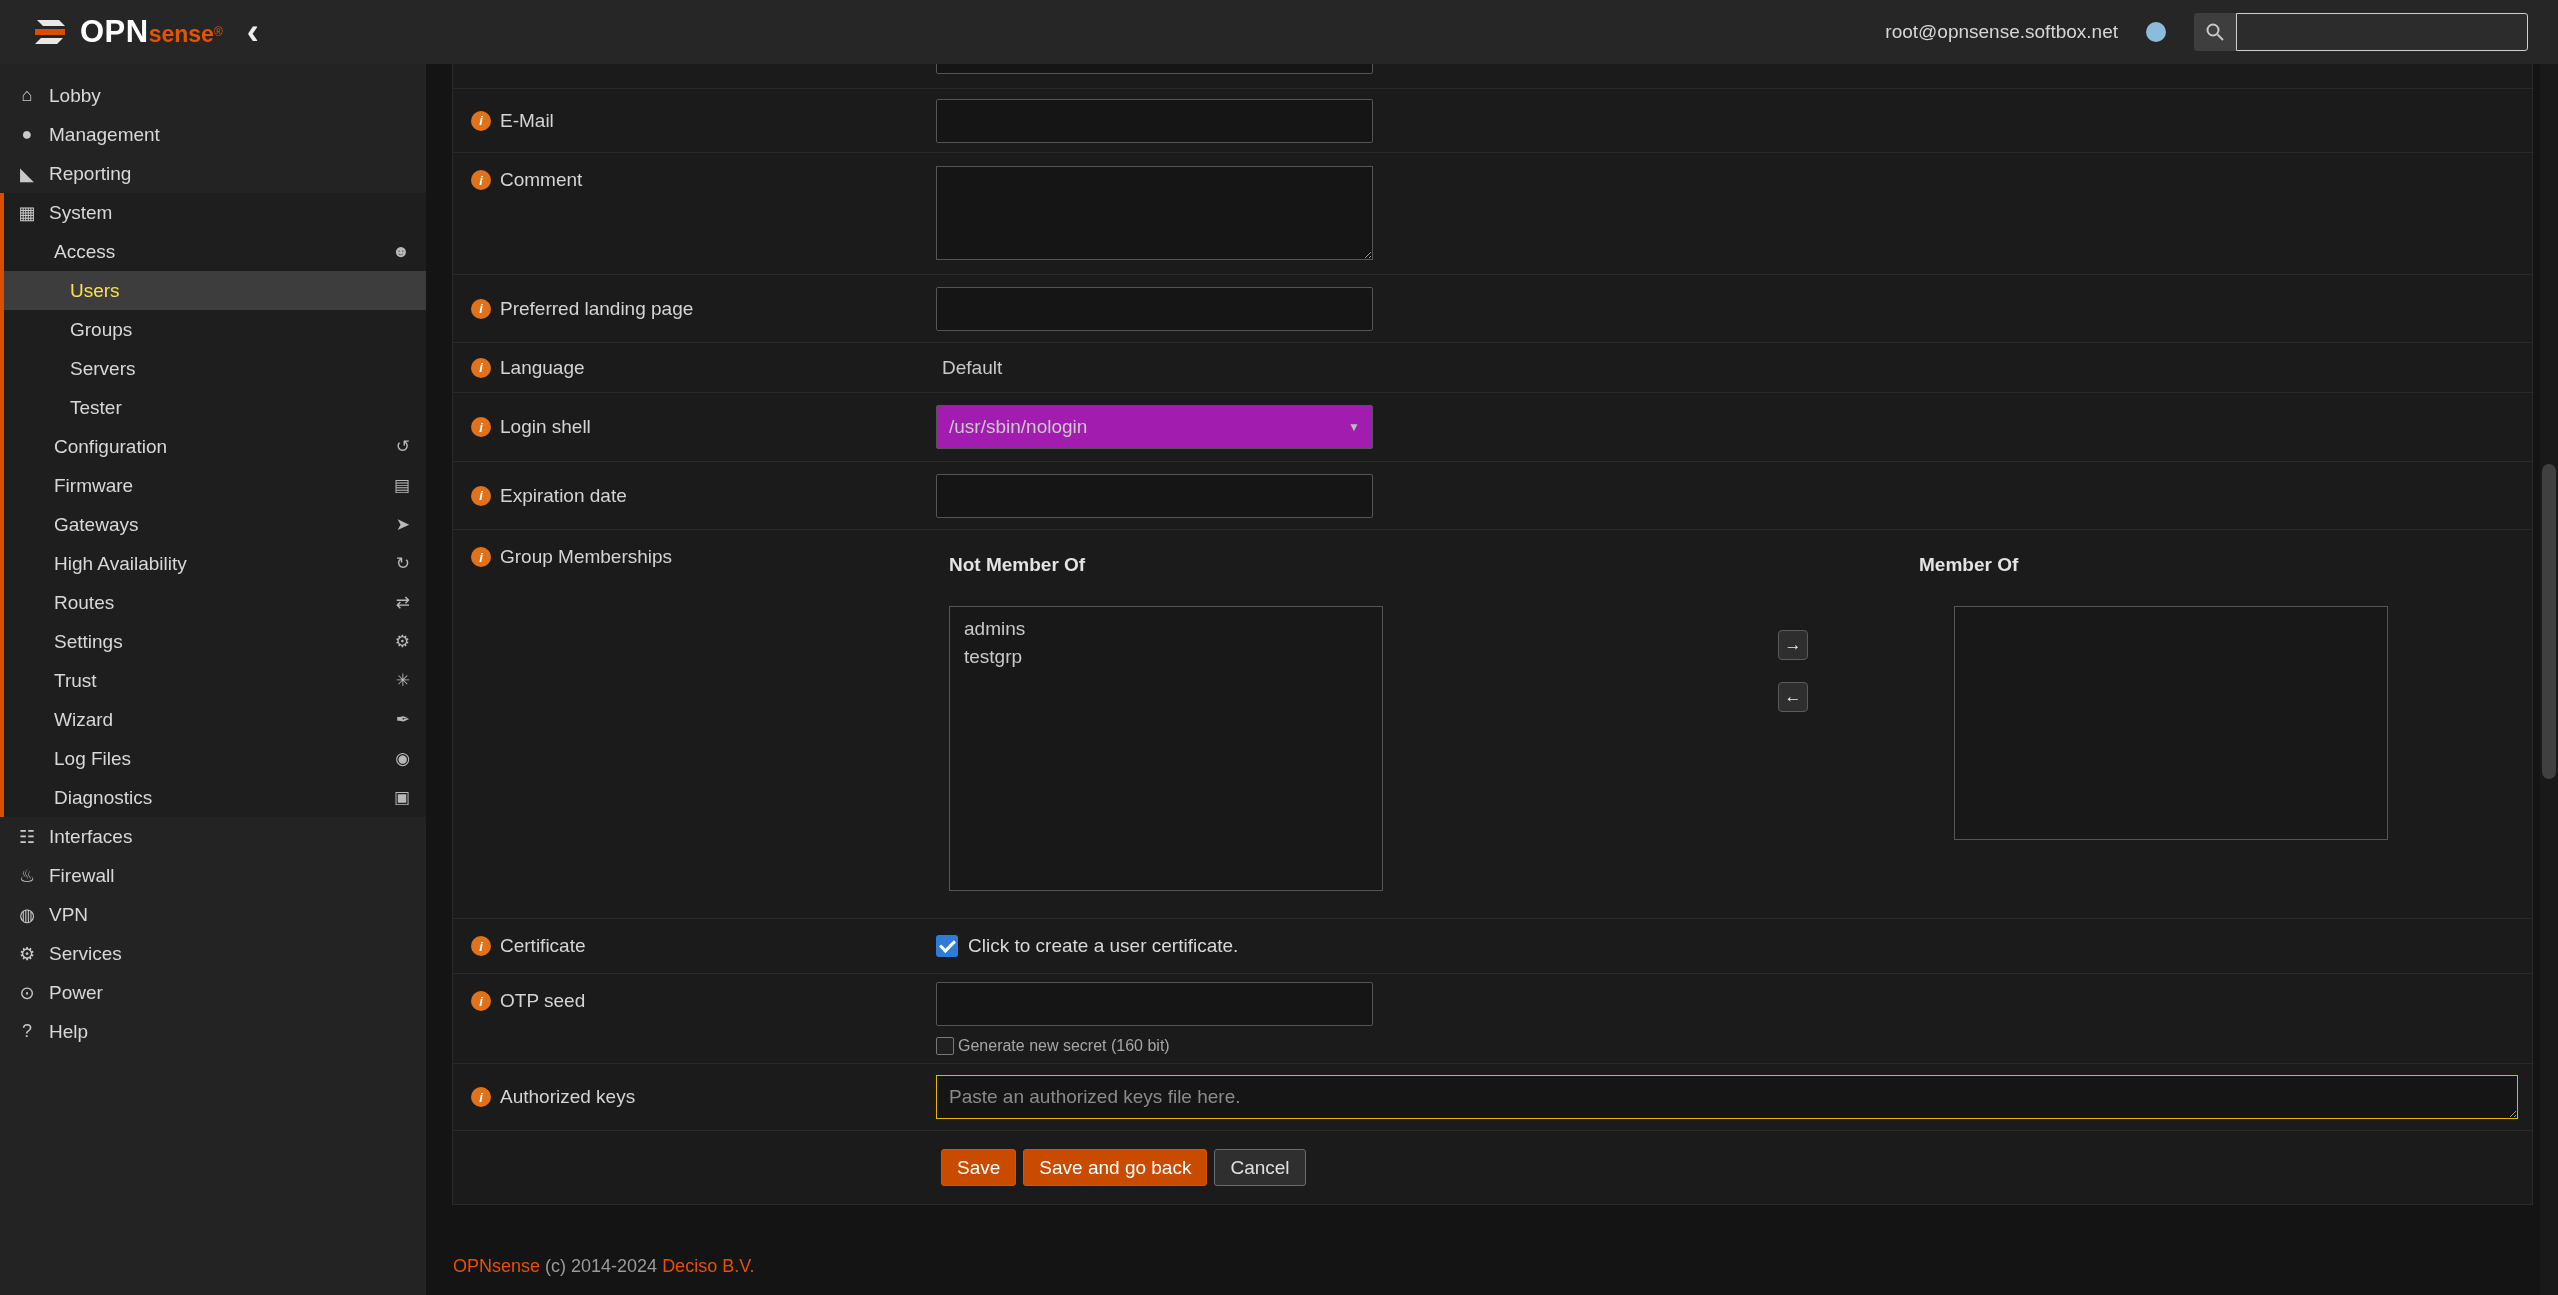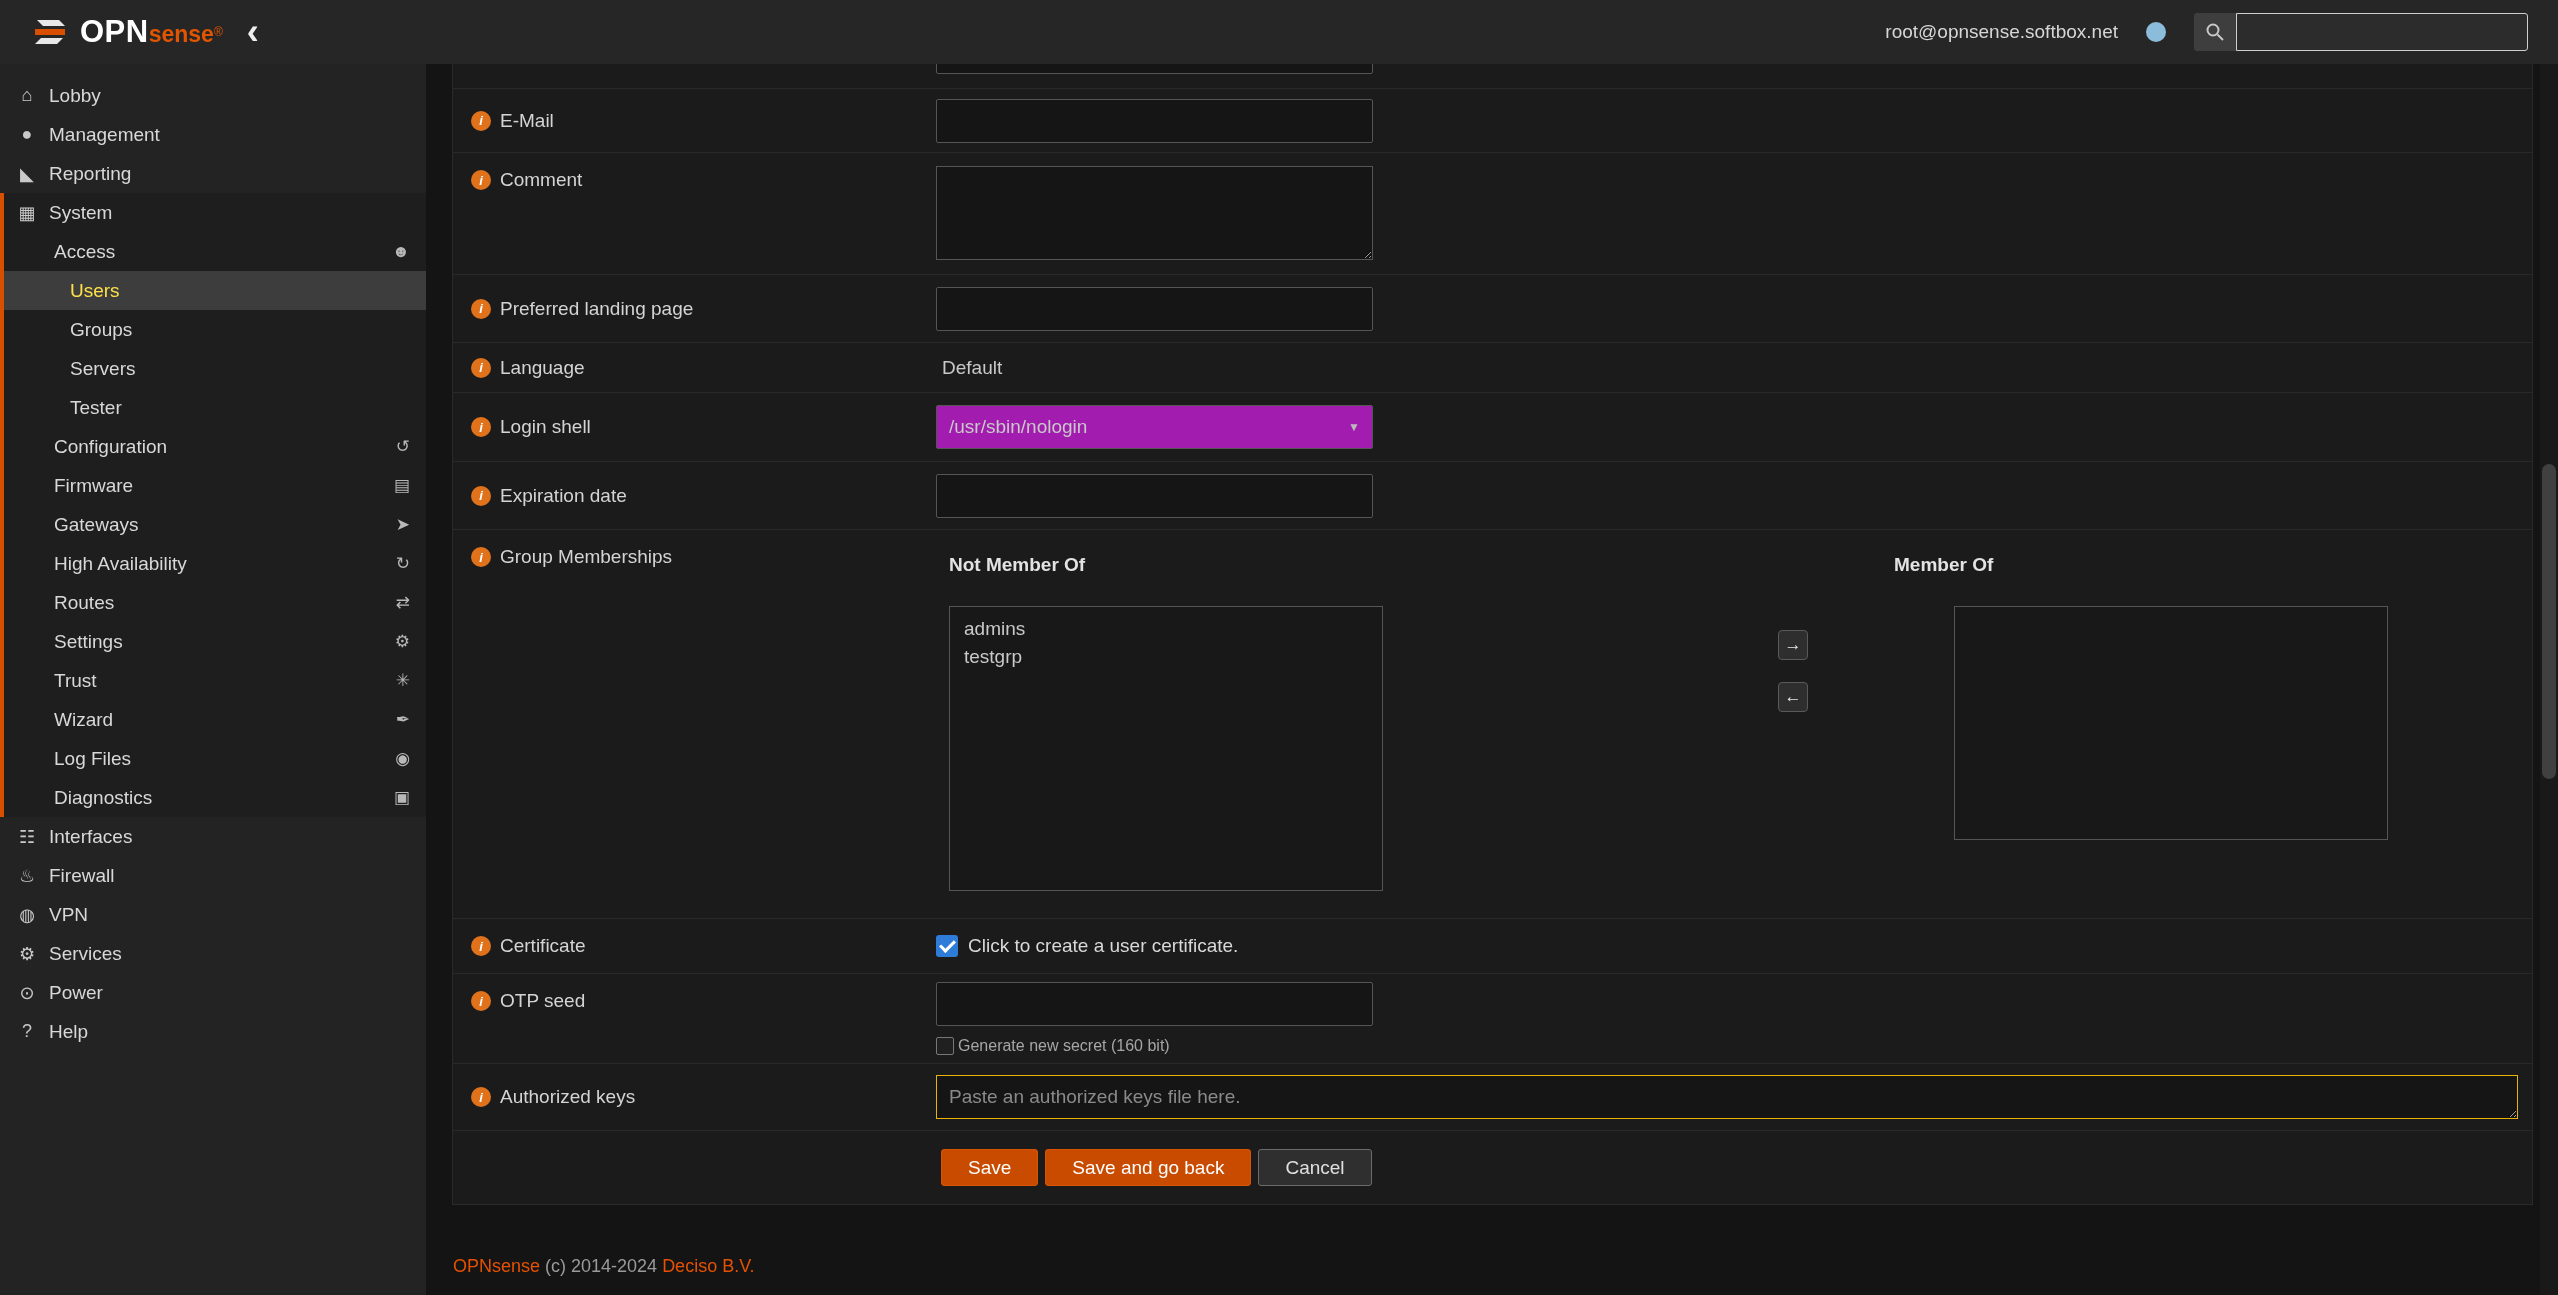--- a/index.html
+++ b/index.html
@@ -94,21 +94,21 @@
   }
   .static-val { color:#c9c9c9; font-size:19px; padding-left:6px; }
   .select {
     width:437px; height:44px; background:#a21caf; border:1px solid #555555; border-radius:2px;
     display:flex; align-items:center; padding:0 12px; color:#c9c9c9; font-size:19px; cursor:pointer;
   }
   .select .caret { margin-left:auto; font-size:12px; color:#bbbbbb; }
 
   .groups-area { position:relative; width:100%; height:100%; }
   .gm-h { position:absolute; top:24px; font-weight:bold; font-size:19px; color:#e3e3e3; }
-  .gm-h1 { left:13px; } .gm-h2 { left:958px; }
+  .gm-h1 { left:13px; } .gm-h2 { left:983px; }
   .gm-list { position:absolute; top:76px; width:434px; border:1px solid #555555; background:#181818; padding-top:8px; overflow:hidden; cursor:pointer; }
   .gm-list1 { left:13px; height:285px; }
   .gm-list2 { left:1018px; height:234px; }
   .gm-item { padding:3px 14px; color:#c9c9c9; font-size:19px; }
   .gm-btn {
     position:absolute; left:842px; width:30px; height:30px; background:#2e2e2e;
     border:1px solid #5a5a5a; border-radius:4px; color:#e8e8e8;
     display:flex; align-items:center; justify-content:center; font-size:17px; cursor:pointer;
   }
   .gm-btn-right { top:100px; } .gm-btn-left { top:152px; }
@@ -126,21 +126,21 @@
   .gen-row { margin-top:11px; display:flex; align-items:flex-end; gap:4px; }
   .gen-label { color:#a6a6a6; font-size:16px; }
 
   textarea.auth-area {
     width:calc(100% - 14px); height:44px; background:#151515; border:1px solid #eab308;
     color:#cccccc; font-size:19px; padding:10px 12px; font-family:inherit; resize:both; outline:none;
   }
   textarea::placeholder, input::placeholder { color:#8a8a8a; }
 
   .btn {
-    height:37px; padding:0 26px; border-radius:3px; font-size:19px; display:flex;
+    height:37px; padding:0 15px; border-radius:3px; font-size:19px; display:flex;
     align-items:center; cursor:pointer; border:1px solid transparent; font-family:inherit;
   }
   .btn-primary { background:#c84b00; color:#ffffff; border-color:#d95300; }
   .btn-default { background:#2f2f2f; color:#e0e0e0; border-color:#6b6b6b; }
 
   .footer { position:absolute; left:27px; top:1192px; font-size:18px; color:#9a9a9a; }
   .footer a { color:#e55100; text-decoration:none; cursor:pointer; }
 
   .vscroll { position:absolute; right:0; top:64px; bottom:0; width:18px; background:#191919; }
   .vthumb { position:absolute; left:2px; right:2px; top:400px; height:315px; background:#404040; border-radius:8px; cursor:pointer; }

